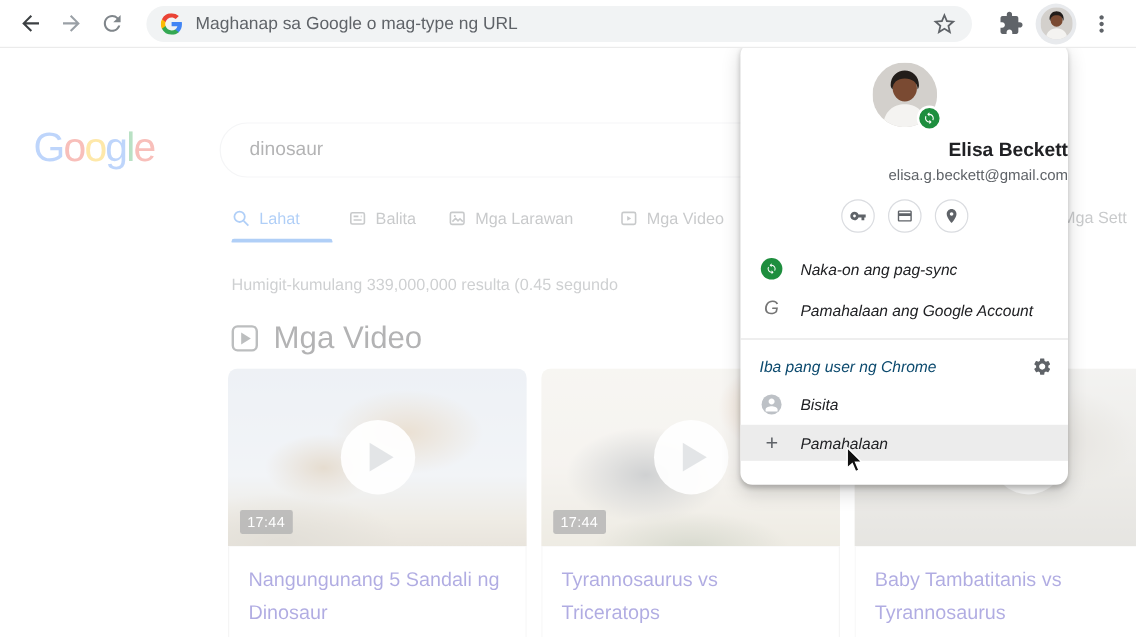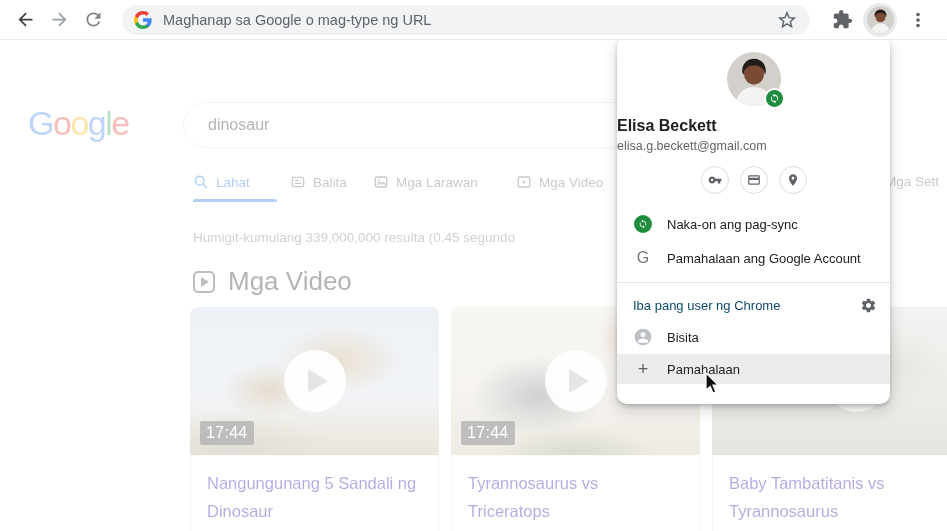--- a/index.html
+++ b/index.html
@@ -69,48 +69,48 @@
       linear-gradient(180deg, #e7e3da 0%, #e3ddd2 55%, #cdc5ae 100%); }
   .thumb-3 { background:
       radial-gradient(85px 60px at 60% 40%, #b8b2a6 0%, rgba(184,178,166,0) 70%),
       linear-gradient(180deg, #dcdbd6 0%, #c9c6bd 60%, #b6b3a8 100%); }
   .play { position:absolute; left:50%; top:50%; width:62px; height:62px; margin:-31px 0 0 -31px;
           background:rgba(255,255,255,0.93); border-radius:50%; display:flex; align-items:center;
           justify-content:center; }
   .play i { display:block; width:0; height:0; border-left:20px solid #aeb4ba;
             border-top:12px solid transparent; border-bottom:12px solid transparent; margin-left:6px; }
   .duration { position:absolute; left:10px; bottom:10px; background:rgba(35,35,35,0.82); color:#fff;
-              font-size:16px; padding:3px 6px; border-radius:2px; letter-spacing:0.3px; }
+              font-size:12px; padding:3px 6px; border-radius:2px; letter-spacing:0.3px; }
   .card:nth-child(3) .duration { display:none; }
   .card-title { height:90px; border:1px solid #e2e2e2; border-top:1px solid #efefef;
                 border-radius:0 0 8px 8px; background:#fff; padding:13px 16px;
                 font-size:16.5px; line-height:28px; color:#1a0dab; }
 
   
   .wash { position:absolute; left:0; top:40px; width:947px; height:491px;
           background:rgba(255,255,255,0.66); z-index:5; }
 
   
   .panel { position:absolute; left:617px; top:36px; width:273px; height:368px; background:#fff;
            border-radius:10px; box-shadow:0 2px 4px rgba(0,0,0,0.2), 0 6px 16px rgba(0,0,0,0.16);
            z-index:10; overflow:hidden; }
-  .panel-header { padding-top:16px; text-align:left; }
+  .panel-header { padding-top:16px; text-align:right; }
   .avatar-big { position:relative; width:54px; height:54px; margin:0 auto; }
   .avatar-big .photo { width:54px; height:54px; border-radius:50%; overflow:hidden; }
   .sync-badge { position:absolute; right:-4px; bottom:-3px; width:21px; height:21px; background:#1e8e3e;
                 border:2px solid #fff; border-radius:50%; display:flex; align-items:center;
                 justify-content:center; }
   .sync-badge svg { width:11px; height:11px; }
   .p-name { margin-top:11px; font-size:16px; font-weight:700; color:#202124; }
   .p-email { margin-top:4px; font-size:12.5px; color:#5f6368; }
   .quick-icons { display:flex; justify-content:center; gap:11px; margin-top:13px; }
   .qi { width:28px; height:28px; border:1px solid #dadce0; border-radius:50%; background:#fff;
         display:flex; align-items:center; justify-content:center; }
   .qi svg { width:14px; height:14px; }
-  .menu { margin-top:13px; font-size:13px; color:#202124; }
+  .menu { margin-top:13px; font-size:13px; color:#202124;font-style:italic; }
   .menu-item { height:34px; display:flex; align-items:center; padding:0 16px; }
   .mi-icon { width:20px; display:flex; justify-content:center; align-items:center; margin-right:14px; flex:0 0 auto; }
   .sync-dot { width:18px; height:18px; border-radius:50%; background:#1e8e3e;
               display:flex; align-items:center; justify-content:center; }
   .sync-dot svg { width:10px; height:10px; }
   .g-glyph { font-size:16px; font-weight:500; color:#757575; }
   .divider { height:1px; background:#e3e3e3; margin:7px 0; }
   .section-row { height:30px; display:flex; align-items:center; padding:0 13px 0 16px;
                  font-size:13px; color:#0c4a6e; }
   .section-row .spacer { flex:1; }

